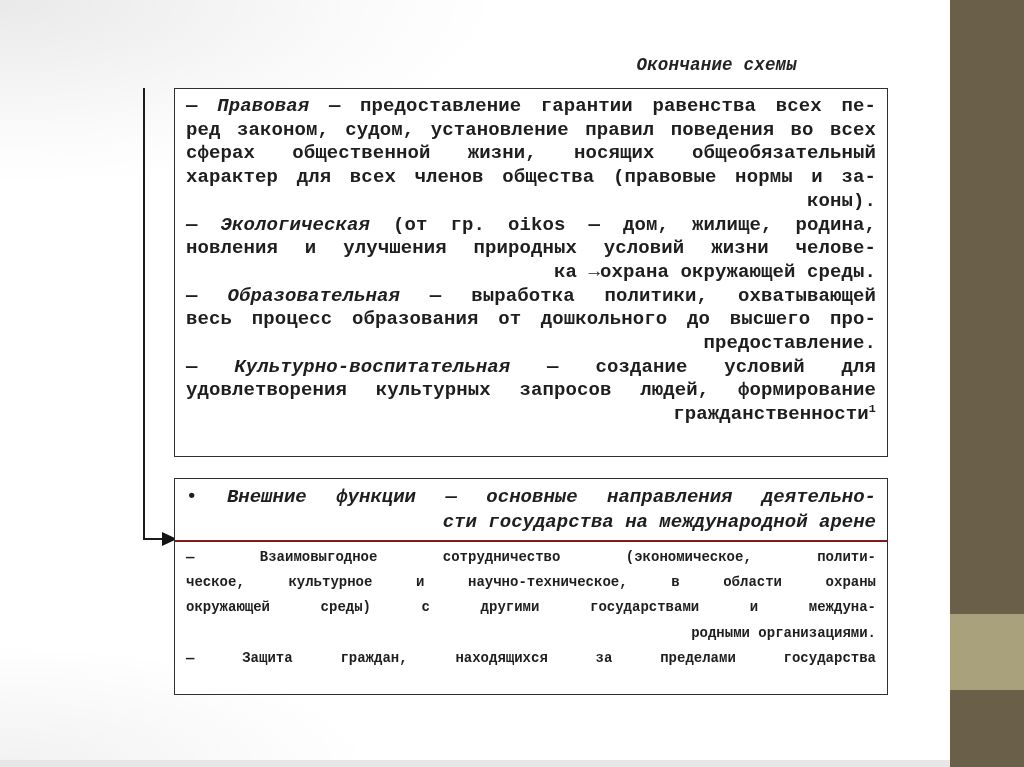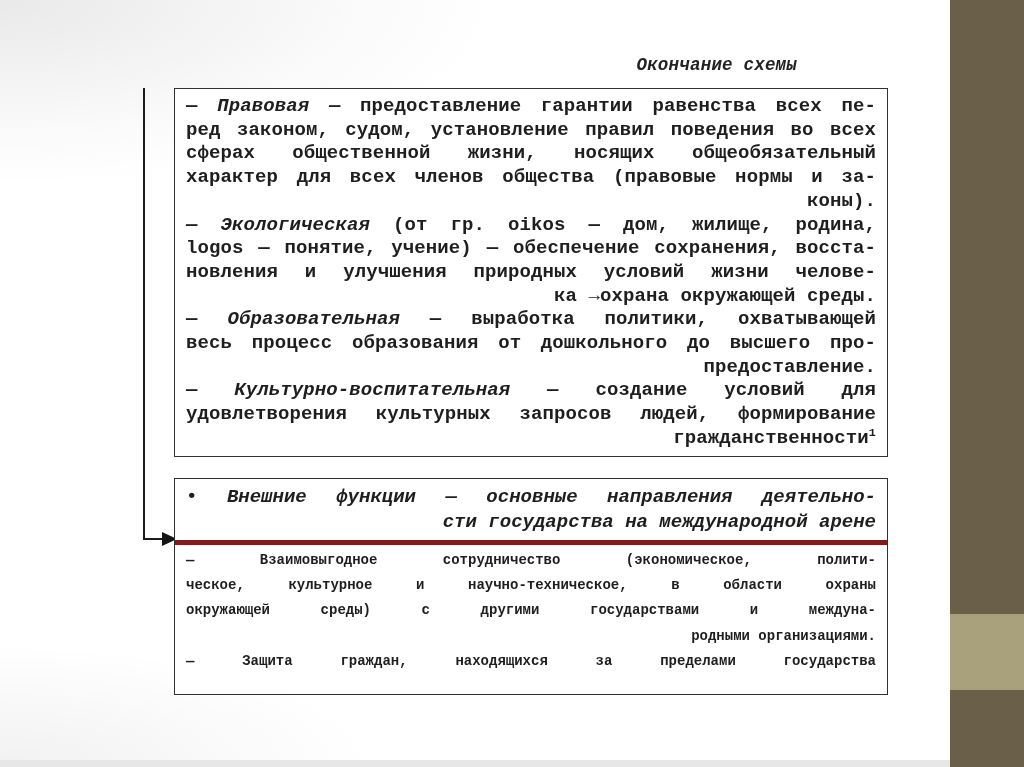--- a/index.html
+++ b/index.html
@@ -76,21 +76,21 @@
     letter-spacing: 0.1px;
     overflow: hidden;
   }
   .box1 .box-text { line-height: 23.7px; }
 
   .box2-header {
     padding: 6px 11px 0 11px;
     height: 55px;
     line-height: 25px;
     font-size: 19px; font-weight: bold;
-    border-bottom: 5px solid #7f1d1d;
+    border-bottom: 2px solid #7f1d1d;
     overflow: hidden;
   }
   .box2-body {
     padding: 3px 11px 0 11px;
     line-height: 25.2px;
     font-size: 14px; font-weight: bold;
     overflow: hidden;
   }
 
   .tline { text-align: right; }
@@ -111,21 +111,20 @@
   <div class="arrowhead"></div>
 
   <div class="box box1">
     <div class="box-text">
         <div class="tline just"><span class="run-n">— </span><span class="run-i">Правовая</span><span class="run-n"> — предоставление гарантии равенства всех пе-</span></div>
         <div class="tline just"><span class="run-n">ред законом, судом, установление правил поведения во всех</span></div>
         <div class="tline just"><span class="run-n">сферах общественной жизни, носящих общеобязательный</span></div>
         <div class="tline just"><span class="run-n">характер для всех членов общества (правовые нормы и за-</span></div>
         <div class="tline"><span class="run-n">коны).</span></div>
         <div class="tline just"><span class="run-n">— </span><span class="run-i">Экологическая</span><span class="run-n"> (от гр. oikos — дом, жилище, родина,</span></div>
-        <div class="tline just"><span class="run-n">logos — понятие, учение) — обеспечение сохранения, восста-</span></div>
         <div class="tline just"><span class="run-n">новления и улучшения природных условий жизни челове-</span></div>
         <div class="tline"><span class="run-n">ка →охрана окружающей среды.</span></div>
         <div class="tline just"><span class="run-n">— </span><span class="run-i">Образовательная</span><span class="run-n"> — выработка политики, охватывающей</span></div>
         <div class="tline just"><span class="run-n">весь процесс образования от дошкольного до высшего про-</span></div>
         <div class="tline"><span class="run-n">предоставление.</span></div>
         <div class="tline just"><span class="run-n">— </span><span class="run-i">Культурно-воспитательная</span><span class="run-n"> — создание условий для</span></div>
         <div class="tline just"><span class="run-n">удовлетворения культурных запросов людей, формирование</span></div>
         <div class="tline"><span class="run-n">гражданственности</span><span class="run-sup">1</span></div>
       </div>
   </div>

